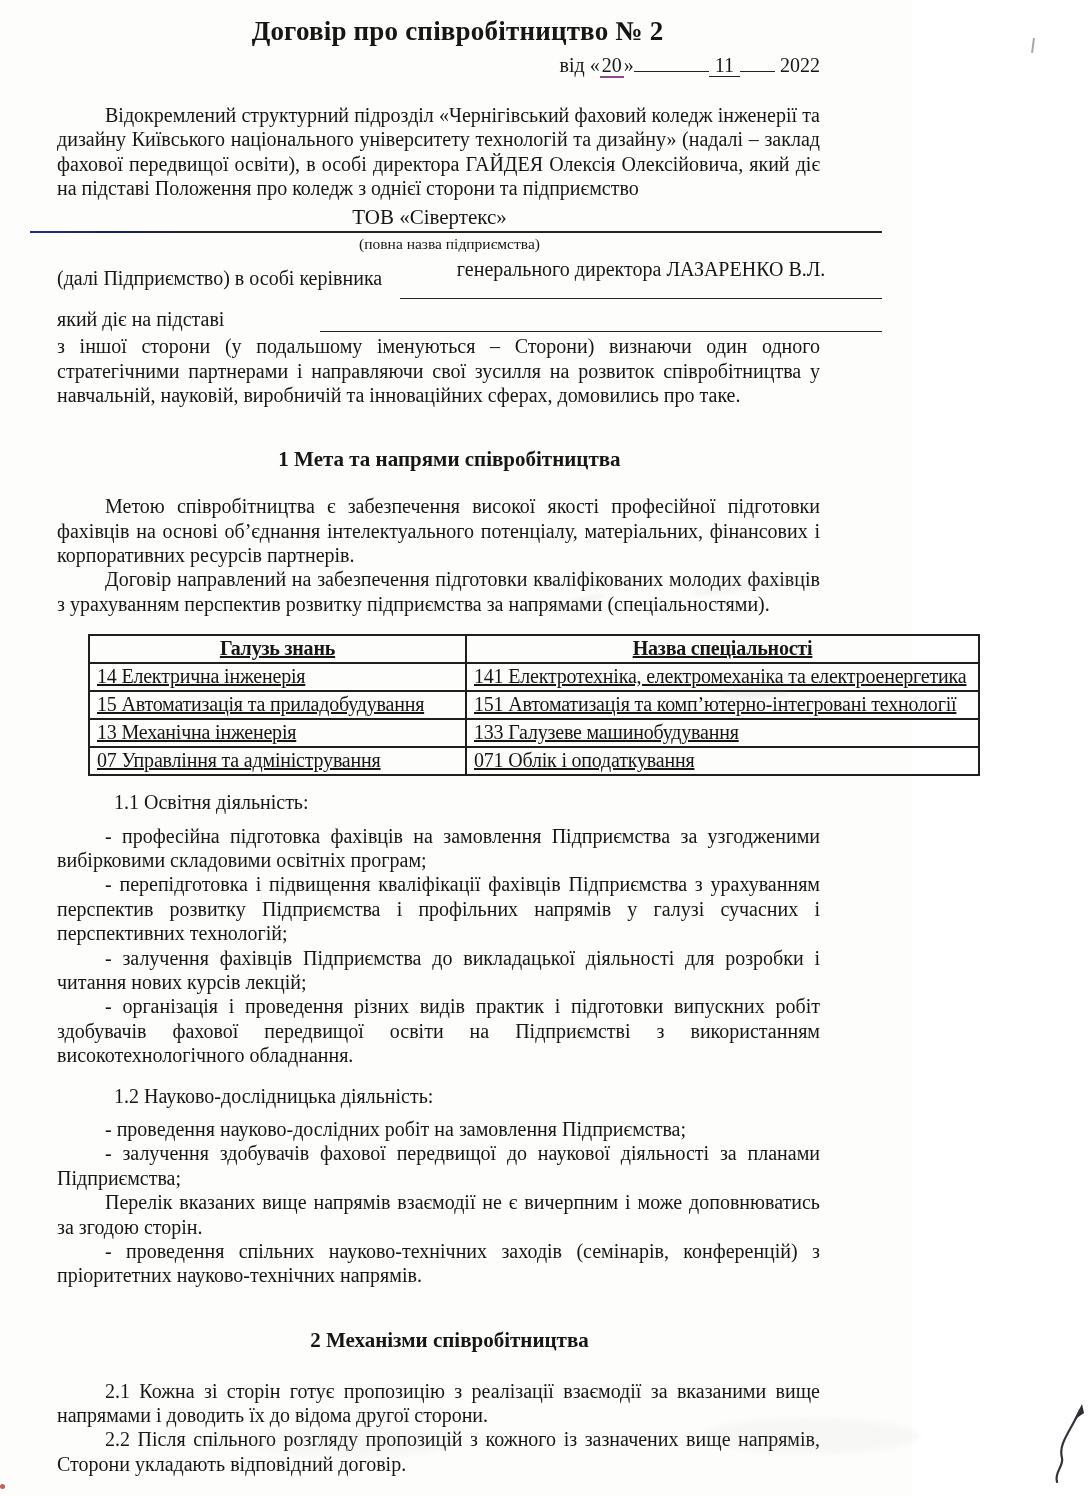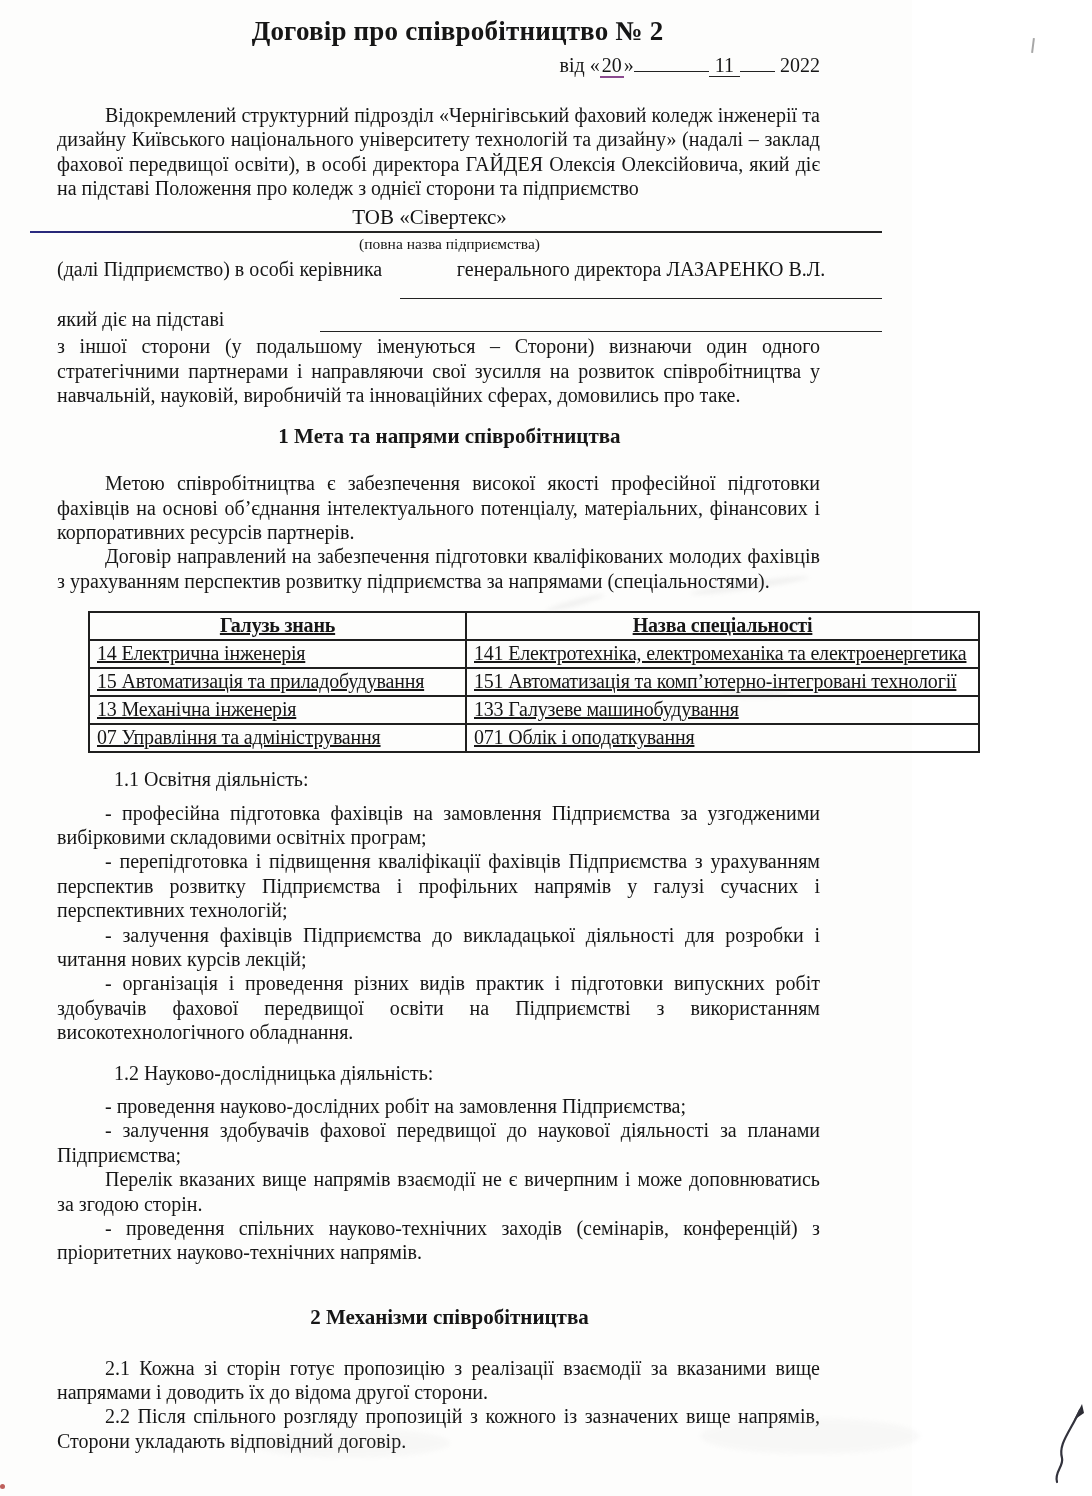--- a/index.html
+++ b/index.html
@@ -75,21 +75,21 @@
   }
   .caption-center {
     text-align:center;
     padding-right:40px;
     font-size:15.5px;
     line-height:1.25;
     margin-top:1px;
   }
   .form-row {
     display:flex;
-    align-items:flex-start;
+    align-items:center;
     font-size:20px;
     line-height:1.25;
     margin-top:4px;
   }
   .form-row .fill {
     flex:1;
     border-bottom:1.8px solid #222;
     text-align:center;
     margin-left:18px;
     padding-bottom:16px;
@@ -117,21 +117,21 @@
   }
   .parties { margin-top:2px; text-indent:0; }
   
   .sec-heading {
     text-align:center;
     font-weight:bold;
     font-size:21px;
     padding-right:40px;
     margin:0;
   }
-  .h1-gap { margin-top:17px; }
+  .h1-gap { margin-top:40px; }
   .h2-gap { margin-top:40px; }
   .after-heading { margin-top:22px; }
   
   table.spec-table {
     border-collapse:collapse;
     margin:18px 0 0 31px;
     width:890px;
     table-layout:fixed;
     text-decoration:underline;
   }

